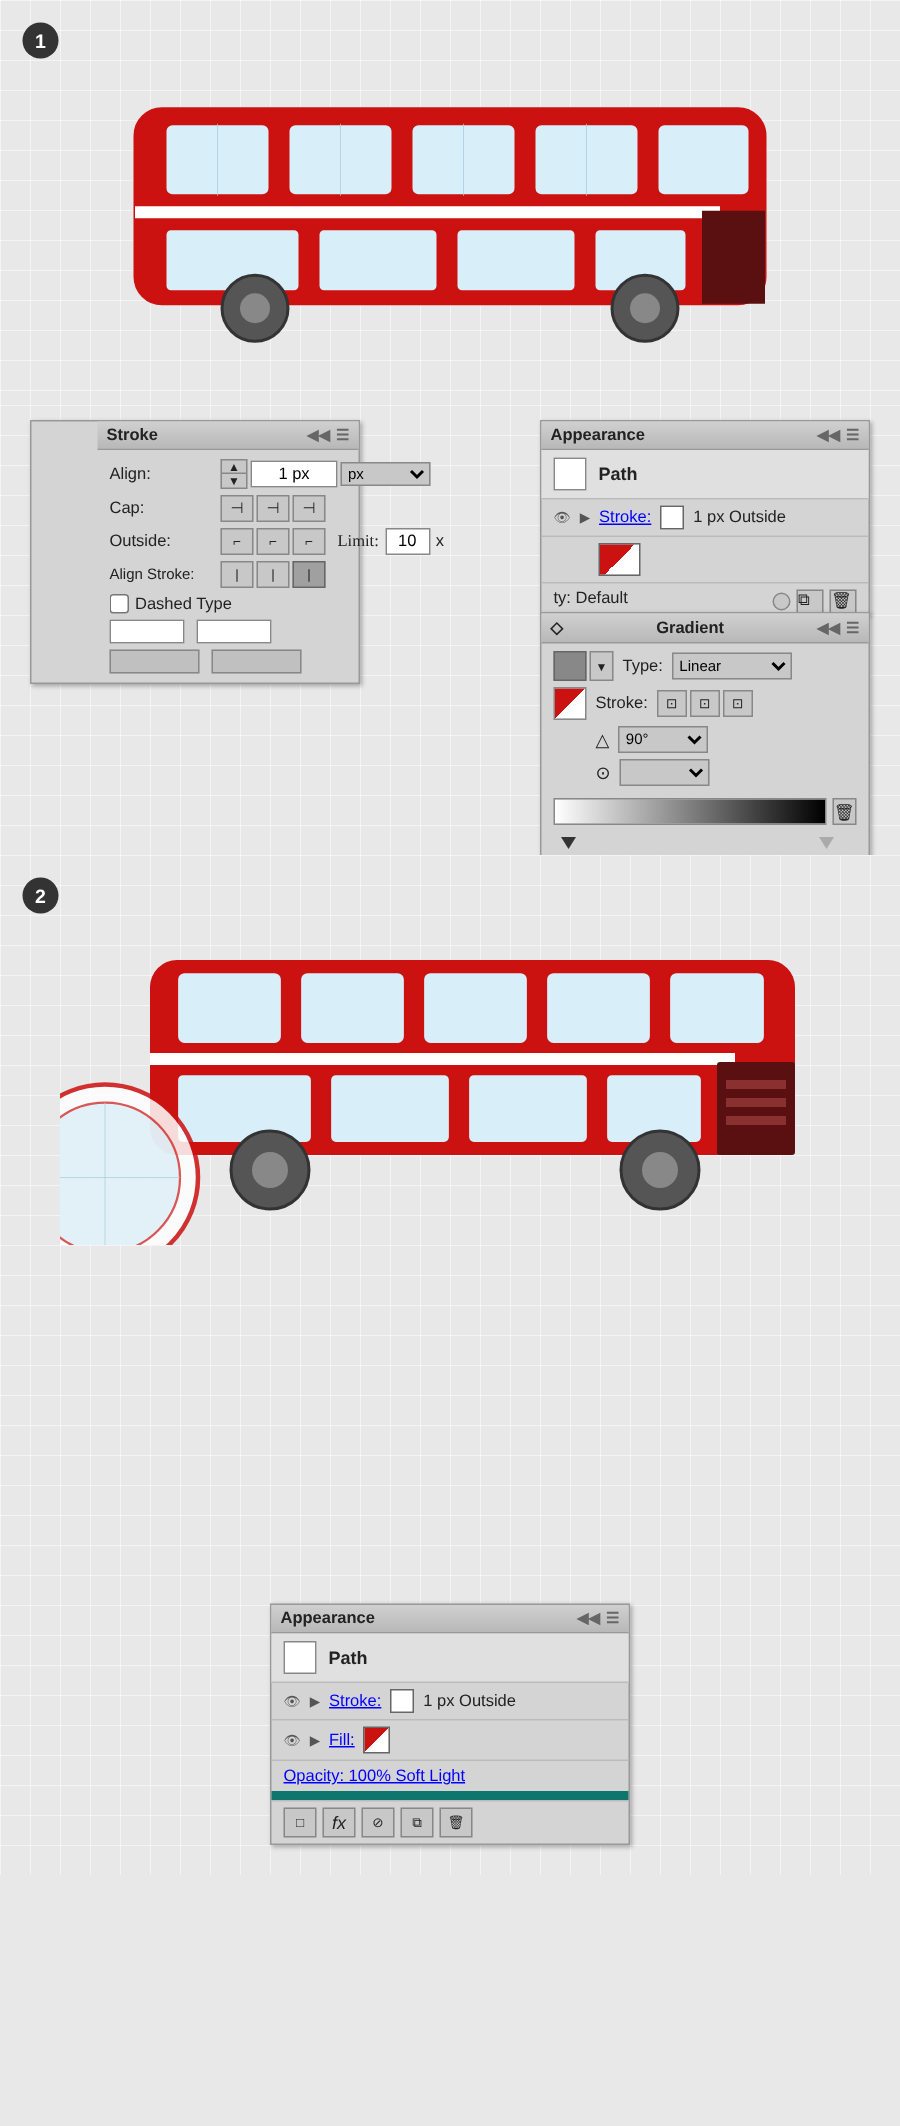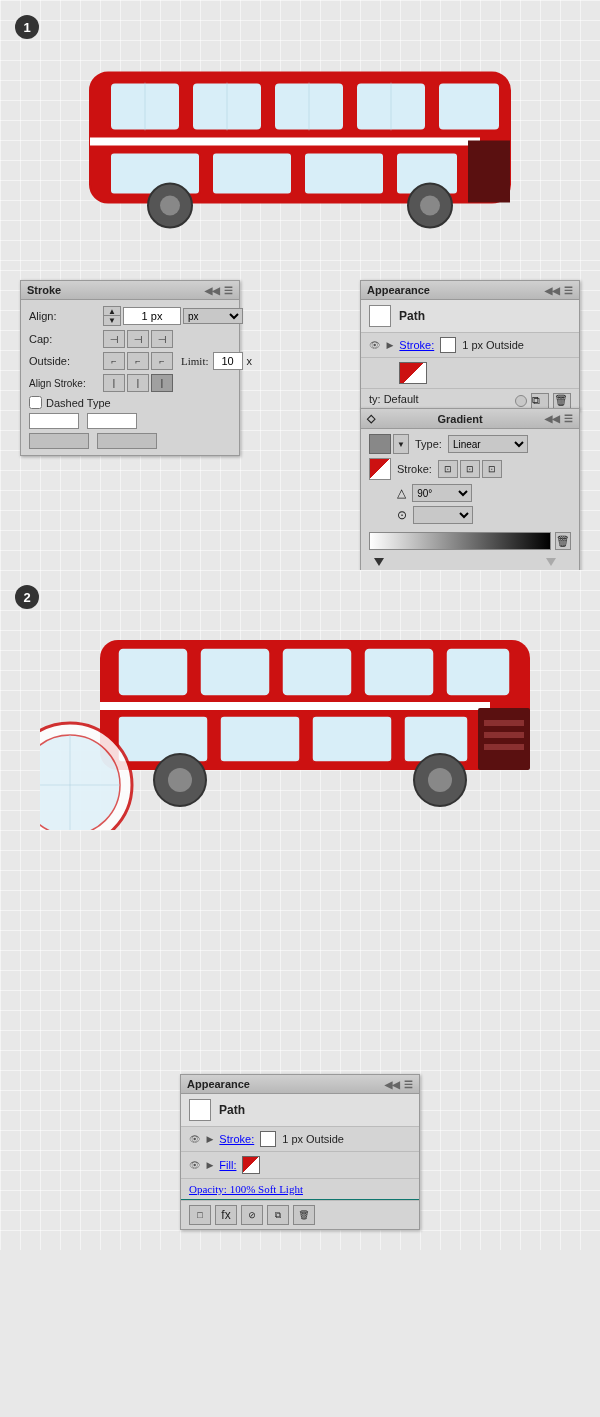--- a/index.html
+++ b/index.html
@@ -165,20 +165,21 @@
       font-size: 22px;
       font-weight: bold;
       color: #222;
       line-height: 1.1;
     }
 
     .stroke-panel-pos {
       position: absolute;
       left: 20px;
       top: 10px;
+      padding-left: 44px;
     }
 
     .white-swatch {
       width: 22px;
       height: 22px;
       background: #fff;
       border: 1px solid #666;
     }
 
     .bottom-toolbar {
@@ -201,20 +202,21 @@
       cursor: pointer;
     }
 
     .underline-text {
       text-decoration: underline;
       color: #00f;
       cursor: pointer;
     }
 
     .fx-text {
+      font-style: italic;
       font-size: 12px;
     }
   </style>
 </head>
 <body>
 
 <div class="section grid-bg" style="padding-bottom:10px; min-height: 270px;">
   <div class="section-number">1</div>
 
   <div class="bus-container">
@@ -496,21 +498,21 @@
       <span>1 px  Outside</span>
     </div>
 
     <div style="display:flex; align-items:center; gap:6px; padding:4px 8px; border-bottom:1px solid #bbb;">
       <span style="font-size:9px; color:#555;">👁</span>
       <span style="font-size:9px; color:#555;">▶</span>
       <span class="underline-text">Fill:</span>
       <div style="width:18px;height:18px;background:linear-gradient(135deg,#cc1111 50%,#fff 50%);border:1px solid #666;"></div>
     </div>
 
-    <div style="padding:4px 8px; border-bottom:1px solid #0f766e;font-family:Liberation Serif, serif;">
+    <div style="padding:4px 8px; border-bottom:6px solid #0f766e;">
       <span class="underline-text">Opacity: 100% Soft Light</span>
     </div>
 
     <div class="bottom-toolbar">
       <div class="toolbar-btn">□</div>
       <div class="toolbar-btn">
           <span class="fx-text">fx</span>
         </div>
       <div class="toolbar-btn">⊘</div>
       <div class="toolbar-btn">⧉</div>

